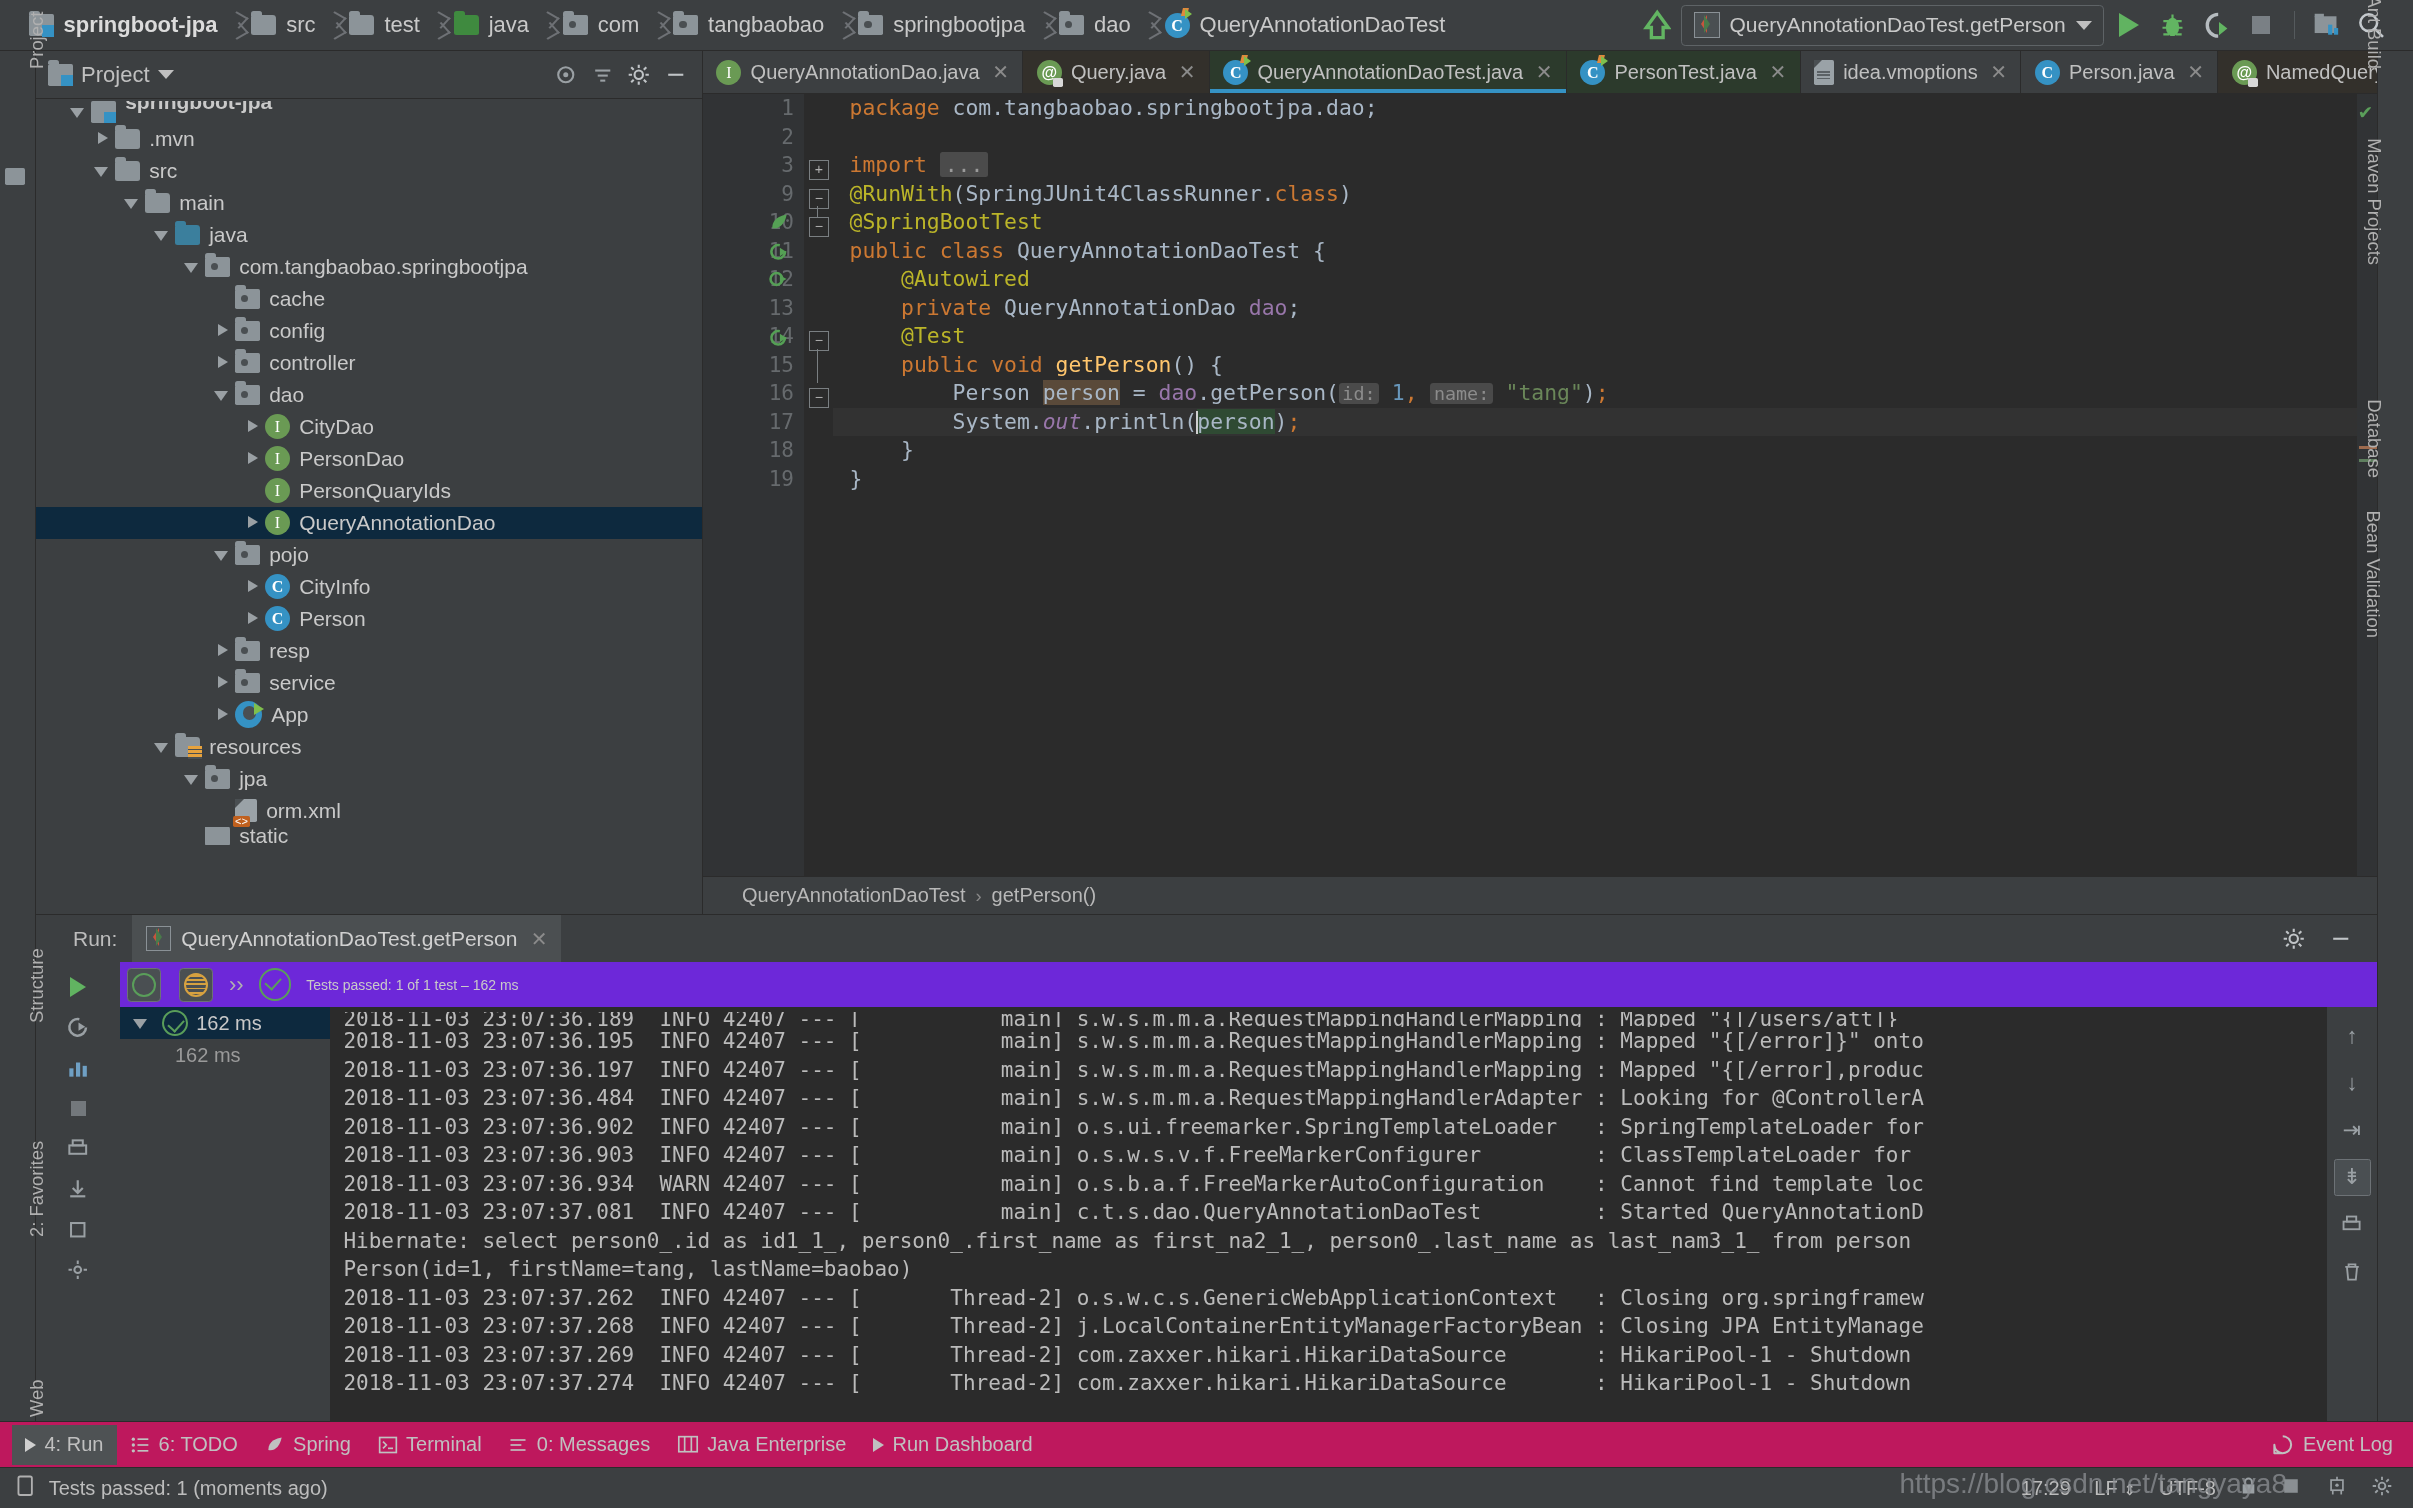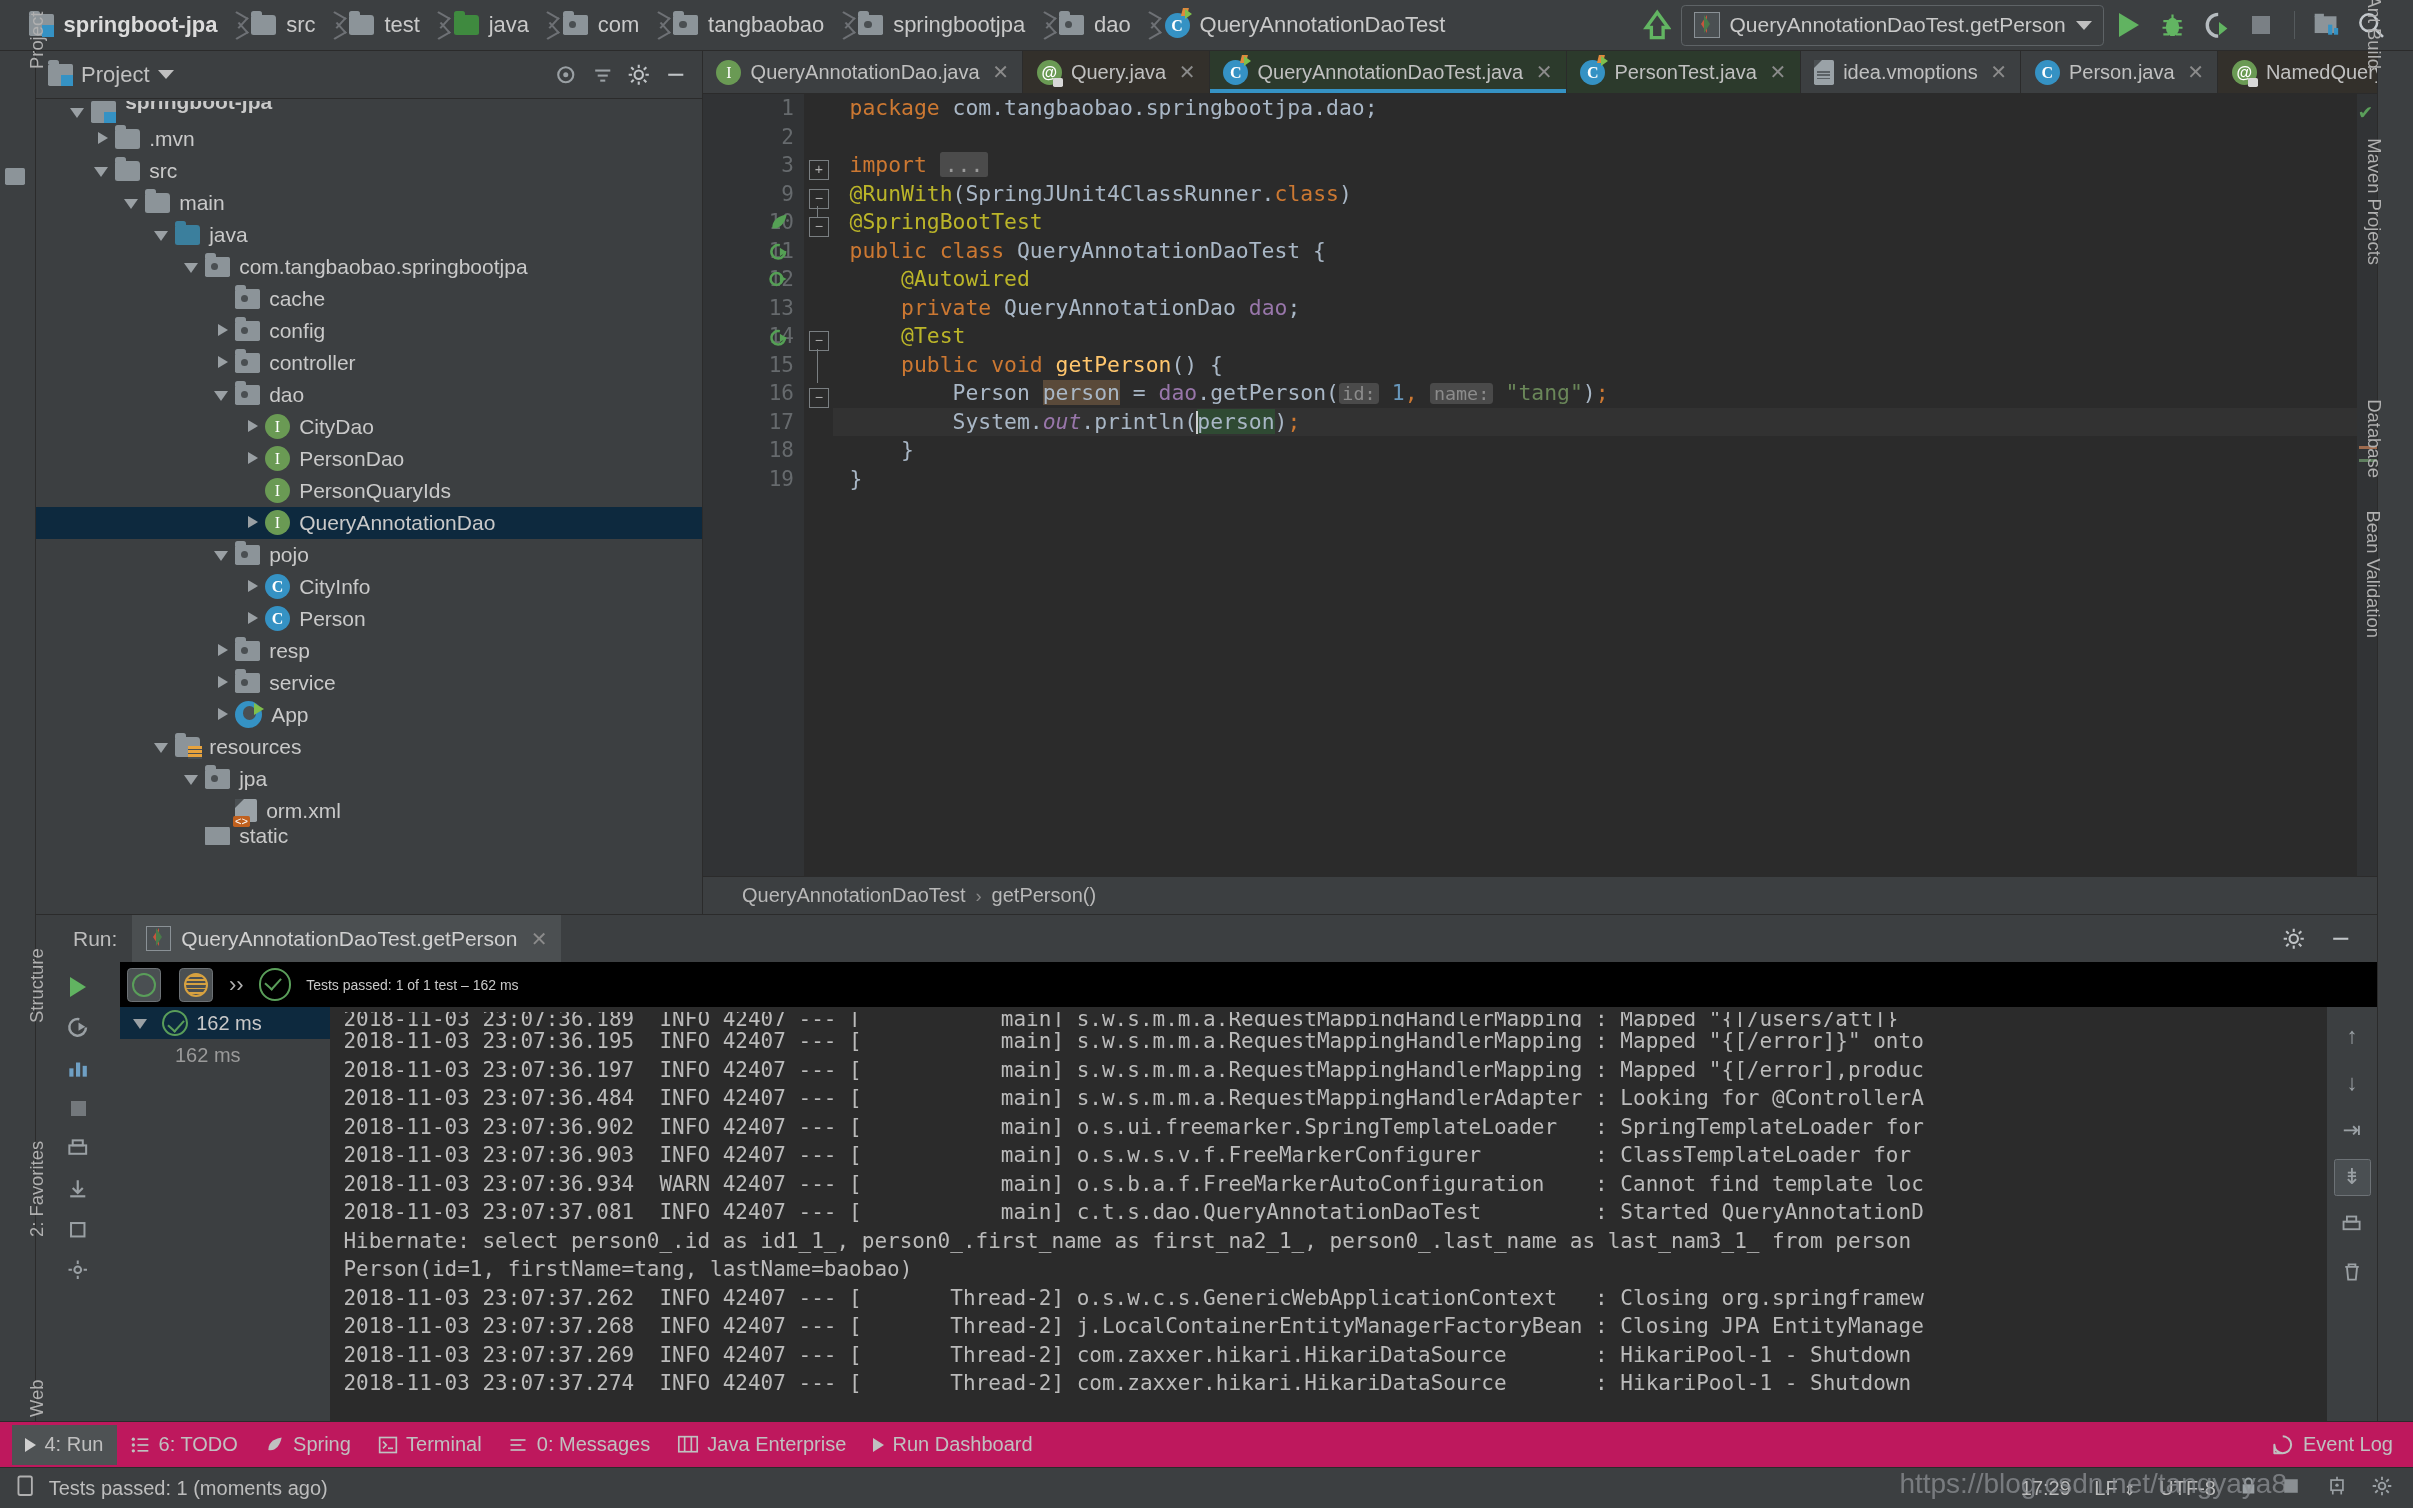--- a/index.html
+++ b/index.html
@@ -158,21 +158,21 @@
   .caret{display:inline-block;width:1.7px;height:23.5px;background:#d0d0d0;vertical-align:middle;margin:0 -0.8px;}
   .bcbar{height:37px;min-height:37px;background:#3c3f41;display:flex;align-items:center;
          padding-left:39px;gap:10px;border-top:0.8px solid #2b2b2b;}
   .bcbar .bt{font-size:20px;color:#b8b8b8;}
   .bcsep{color:#8a8a8a;font-size:18.4px;}
   .markbar{width:20px;min-width:20px;background:#313335;position:relative;}
   .mkchk{position:absolute;top:8.4px;left:0.8px;color:#5a9e5a;font-size:18.4px;}
   .mkline{position:absolute;right:0;width:18.4px;height:3.4px;}
 
   
-  .runpanel{flex:1;display:flex;flex-direction:column;min-height:0;background:#000000;
+  .runpanel{flex:1;display:flex;flex-direction:column;min-height:0;background:#6d28d9;
             border-top:0.8px solid #2b2b2b;}
   .runhdr{height:47px;min-height:47px;display:flex;align-items:center;background:#3c3f41;}
   .runlabel{font-size:21px;color:#bdbdbd;padding:0 15px 0 37px;}
   .runtab{display:flex;align-items:center;gap:10px;height:47px;padding:0 13.4px;background:#4b4f51;}
   .runtab .rtname{font-size:21px;color:#d0d0d0;}
   .runhdr-sp{flex:1;}
   .runbody{flex:1;display:flex;min-height:0;}
   .runside{width:84px;min-width:84px;background:#3c3f41;display:flex;flex-direction:column;
            align-items:center;padding-top:6.7px;gap:3.4px;}
   .rbtn{width:37px;height:37px;display:flex;align-items:center;justify-content:center;cursor:pointer;}

